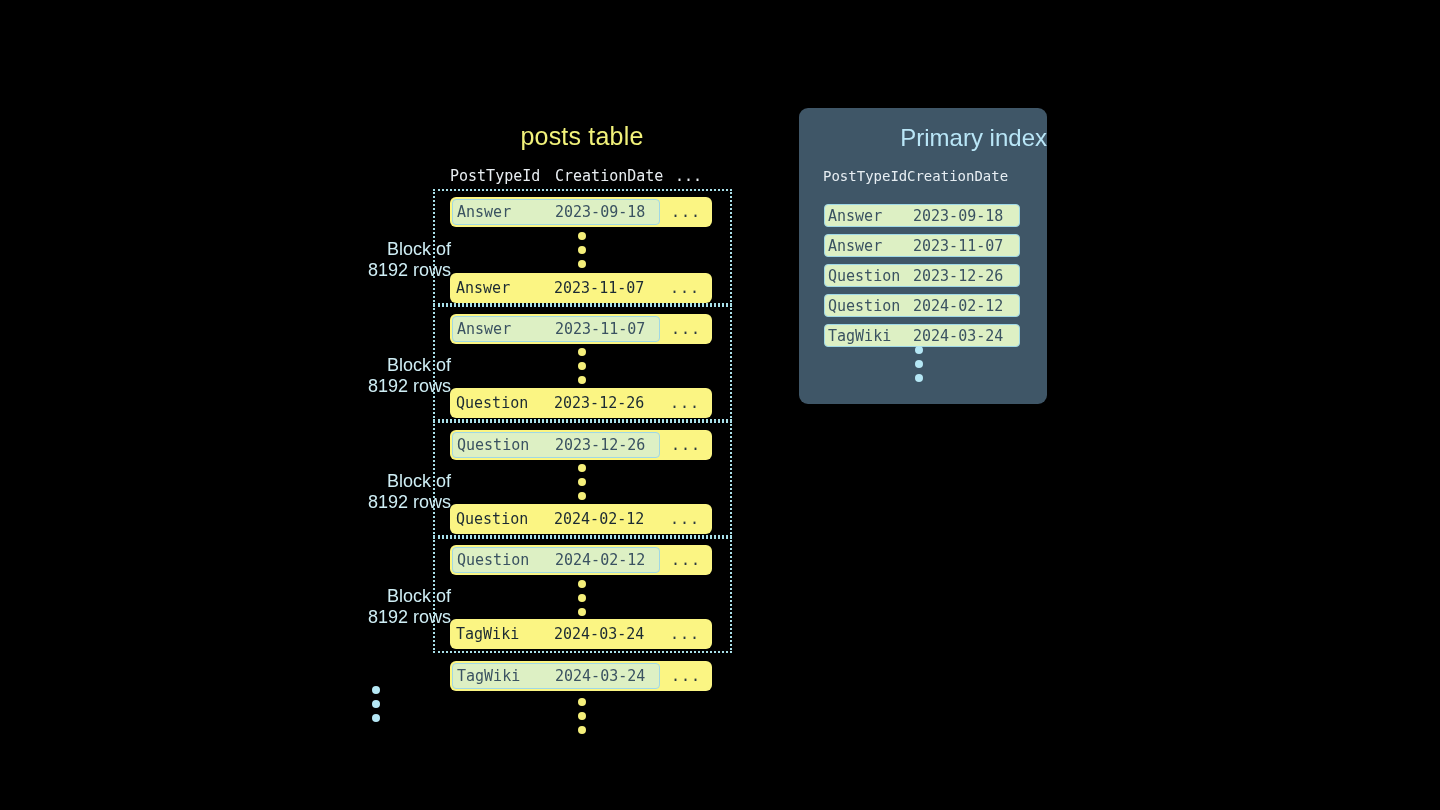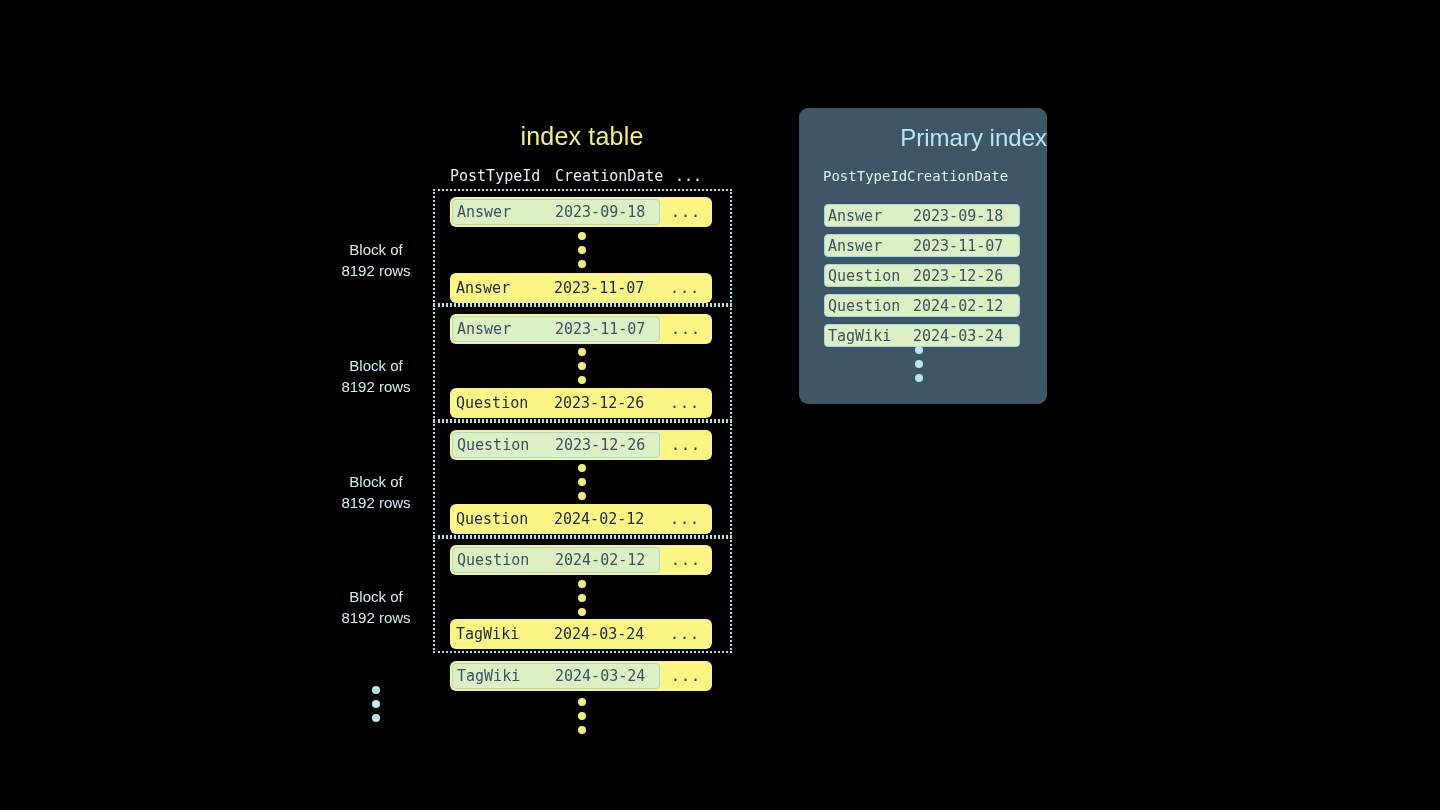--- a/index.html
+++ b/index.html
@@ -57,22 +57,22 @@
   .block {
     position: absolute;
     left: 433px;
     width: 299px;
     border: 2px dotted #a8dfe8;
   }
 
   .block-label {
     position: absolute;
     width: 150px;
-    text-align: center;
-    font-size: 15px;
+    text-align: right;
+    font-size: 18px;
     line-height: 21px;
     color: #cfeef5;
   }
 
   
   .prow {
     position: absolute;
     left: 450px;
     width: 262px;
     height: 30px;
@@ -183,21 +183,21 @@
     position: absolute;
     left: 115px;
     top: 238px;
   }
 </style>
 </head>
 <body>
 
 <div id="posts-table-group">
 
-  <div id="posts-table-title">index table</div>
+  <div id="posts-table-title">posts table</div>
 
   <div id="posts-table-header">
     <span class="col-type">PostTypeId</span>
     <span class="col-date">CreationDate</span>
     <span class="col-rest">...</span>
   </div>
 
   <div class="block" style="top:189px; height:116px;"></div>
   <div class="block-label" style="left:301px; top:239px;">
     <div>Block of</div>

